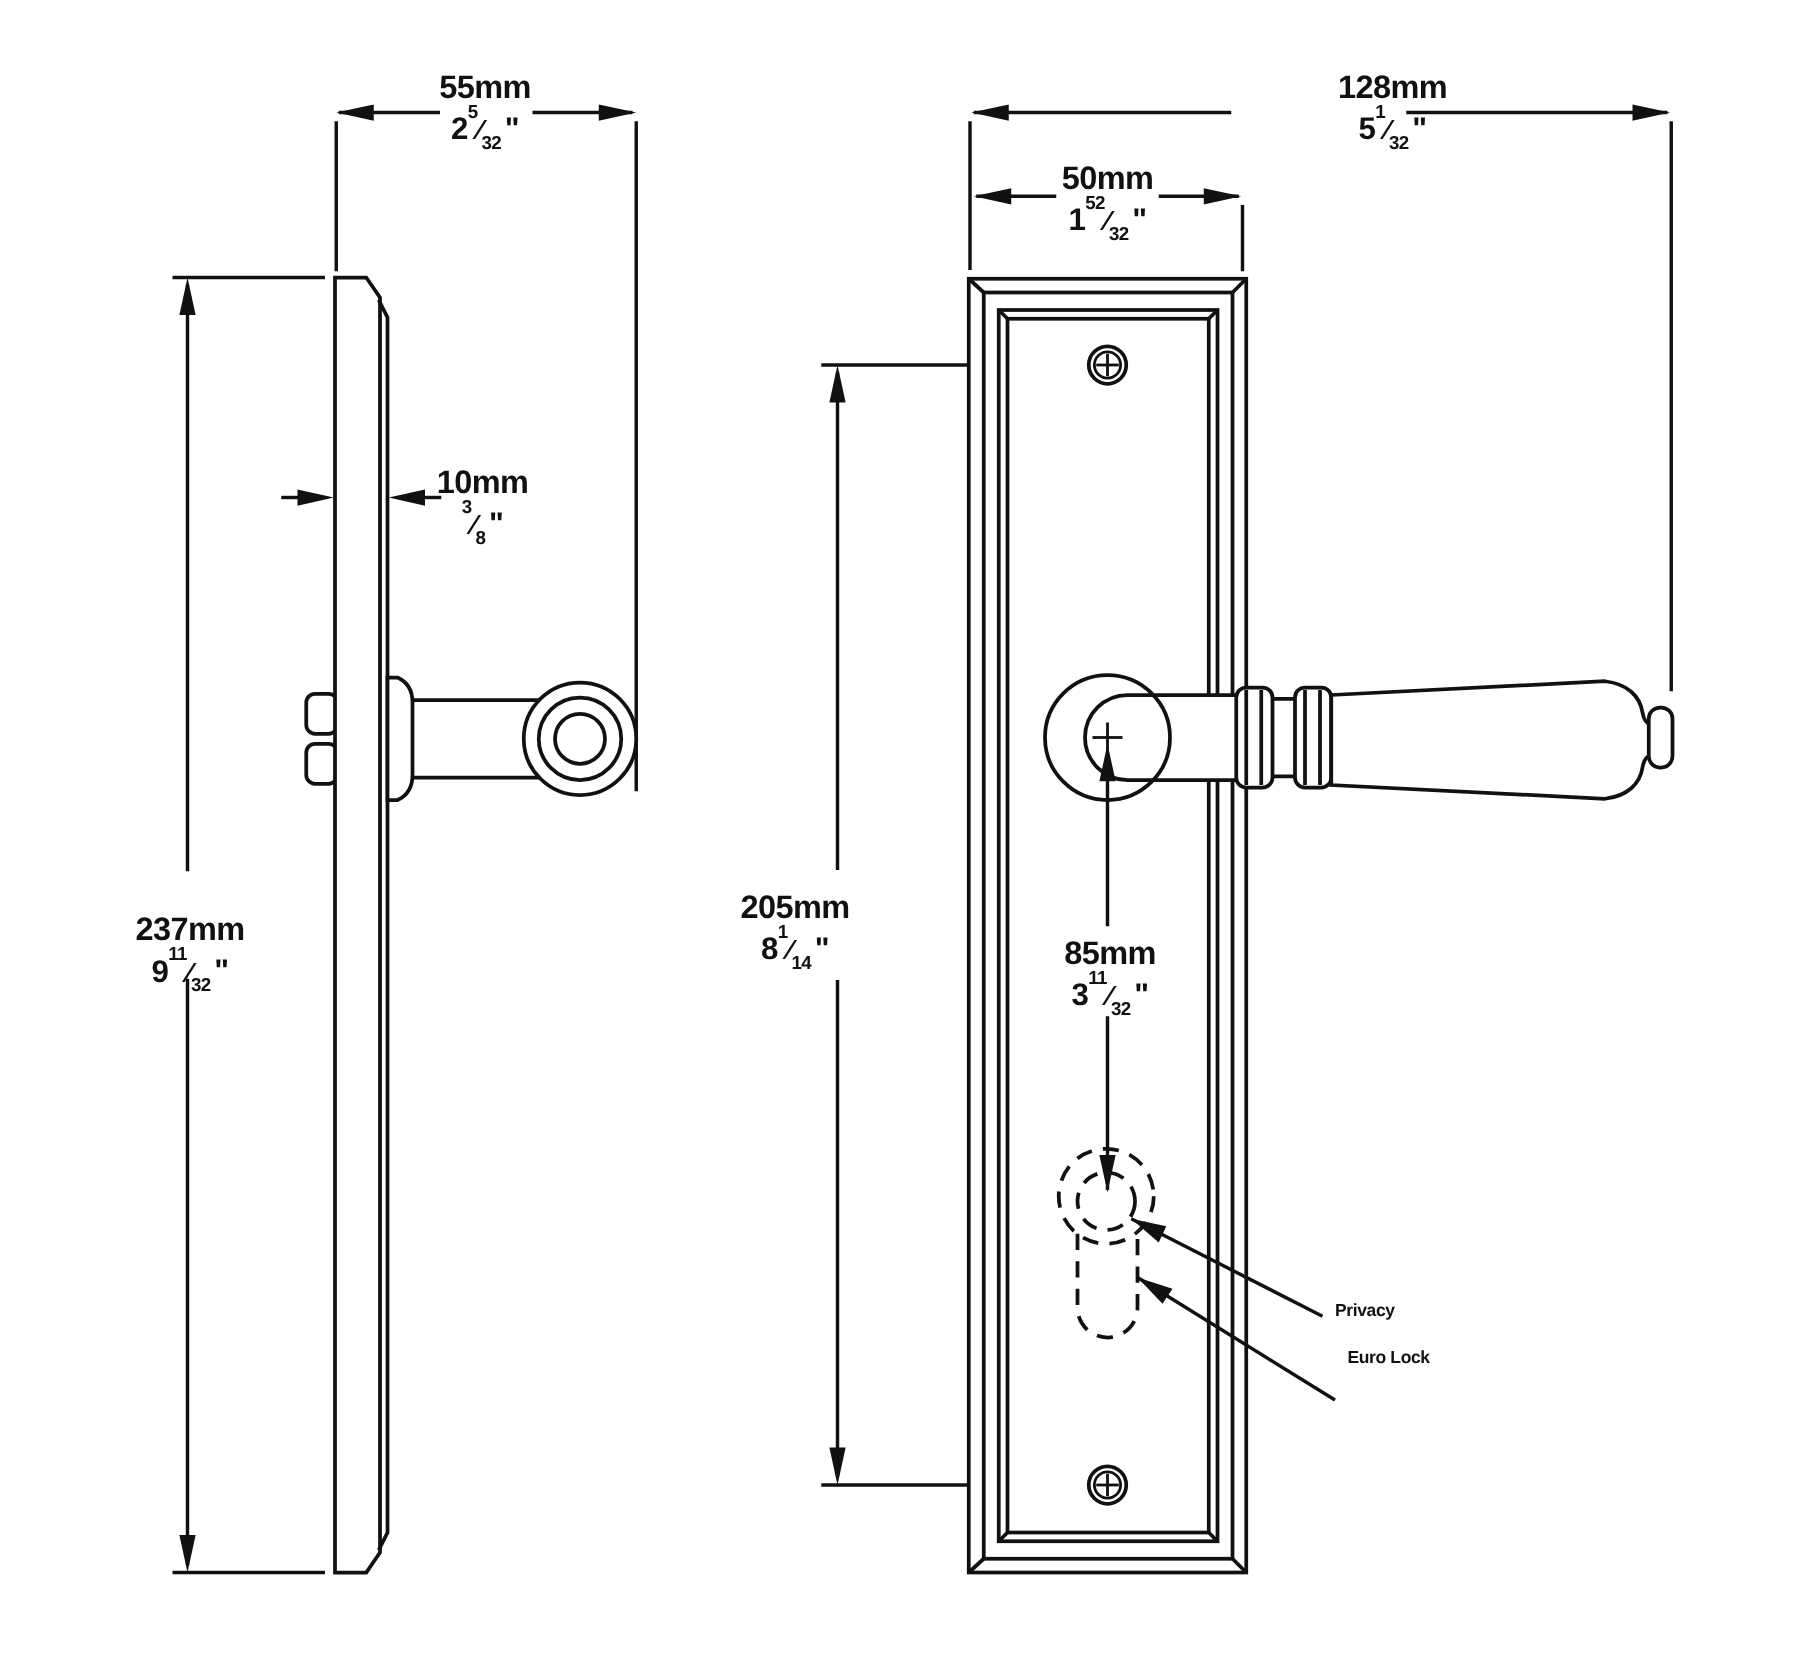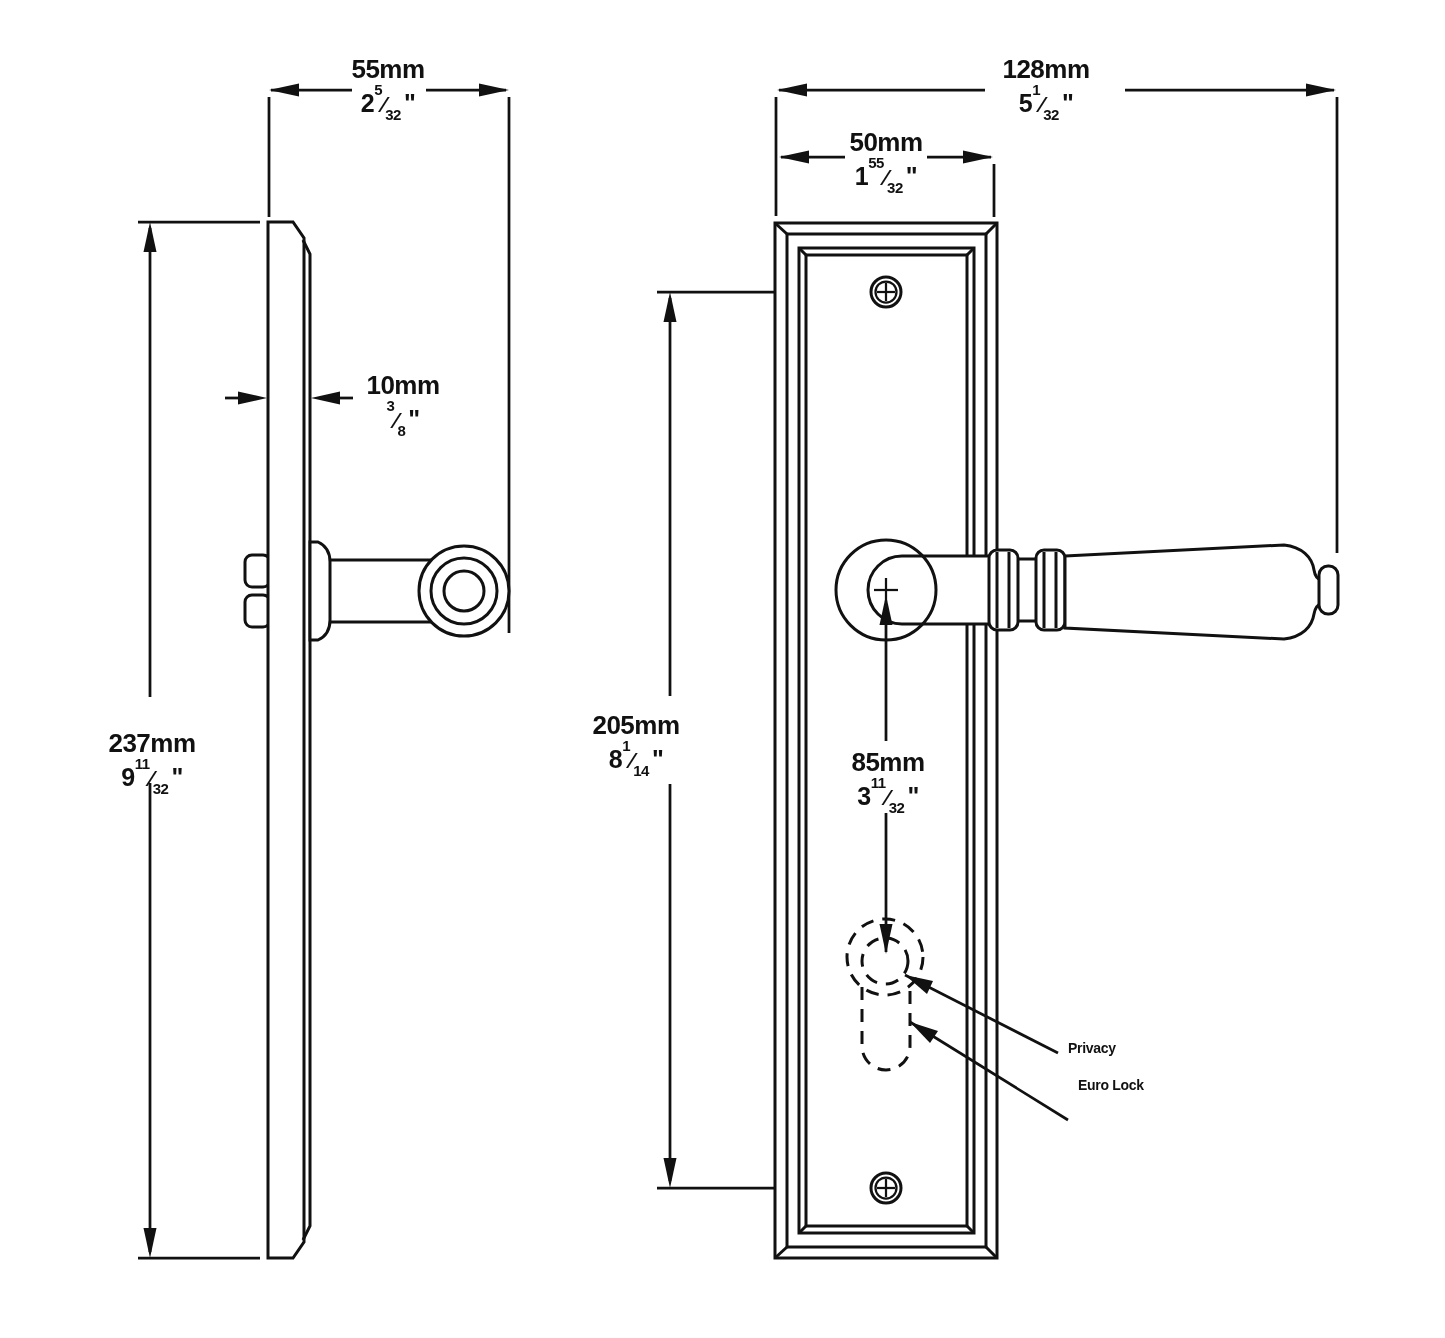--- a/index.html
+++ b/index.html
@@ -167,38 +167,38 @@
       <polygon class="arr" points="910,1022 930,1043 938,1031"></polygon>
     </g>
   </g>
 </svg>
 
 <div class="dim-label" style="left:388px;top:55px">
   <div class="mm">55mm</div>
   <div class="inch"><span>2</span><sup>5</sup><span class="sl">⁄</span><sub>32</sub><span class="im">"</span></div>
 </div>
 
-<div class="dim-label" style="left:403px;top:371px">
+<div class="dim-label" style="left:386px;top:371px">
   <div class="mm">10mm</div>
   <div class="inch"><span></span><sup>3</sup><span class="sl">⁄</span><sub>8</sub><span class="im">"</span></div>
 </div>
 
 <div class="dim-label" style="left:152px;top:729px">
   <div class="mm">237mm</div>
   <div class="inch"><span>9</span><sup>11</sup><span class="sl">⁄</span><sub>32</sub><span class="im">"</span></div>
 </div>
 
-<div class="dim-label" style="left:1046px;top:55px">
+<div class="dim-label" style="left:1114px;top:55px">
   <div class="mm">128mm</div>
   <div class="inch"><span>5</span><sup>1</sup><span class="sl">⁄</span><sub>32</sub><span class="im">"</span></div>
 </div>
 
 <div class="dim-label" style="left:886px;top:128px">
   <div class="mm">50mm</div>
-  <div class="inch"><span>1</span><sup>55</sup><span class="sl">⁄</span><sub>32</sub><span class="im">"</span></div>
+  <div class="inch"><span>1</span><sup>52</sup><span class="sl">⁄</span><sub>32</sub><span class="im">"</span></div>
 </div>
 
 <div class="dim-label" style="left:636px;top:711px">
   <div class="mm">205mm</div>
   <div class="inch"><span>8</span><sup>1</sup><span class="sl">⁄</span><sub>14</sub><span class="im">"</span></div>
 </div>
 
 <div class="dim-label" style="left:888px;top:748px">
   <div class="mm">85mm</div>
   <div class="inch"><span>3</span><sup>11</sup><span class="sl">⁄</span><sub>32</sub><span class="im">"</span></div>

